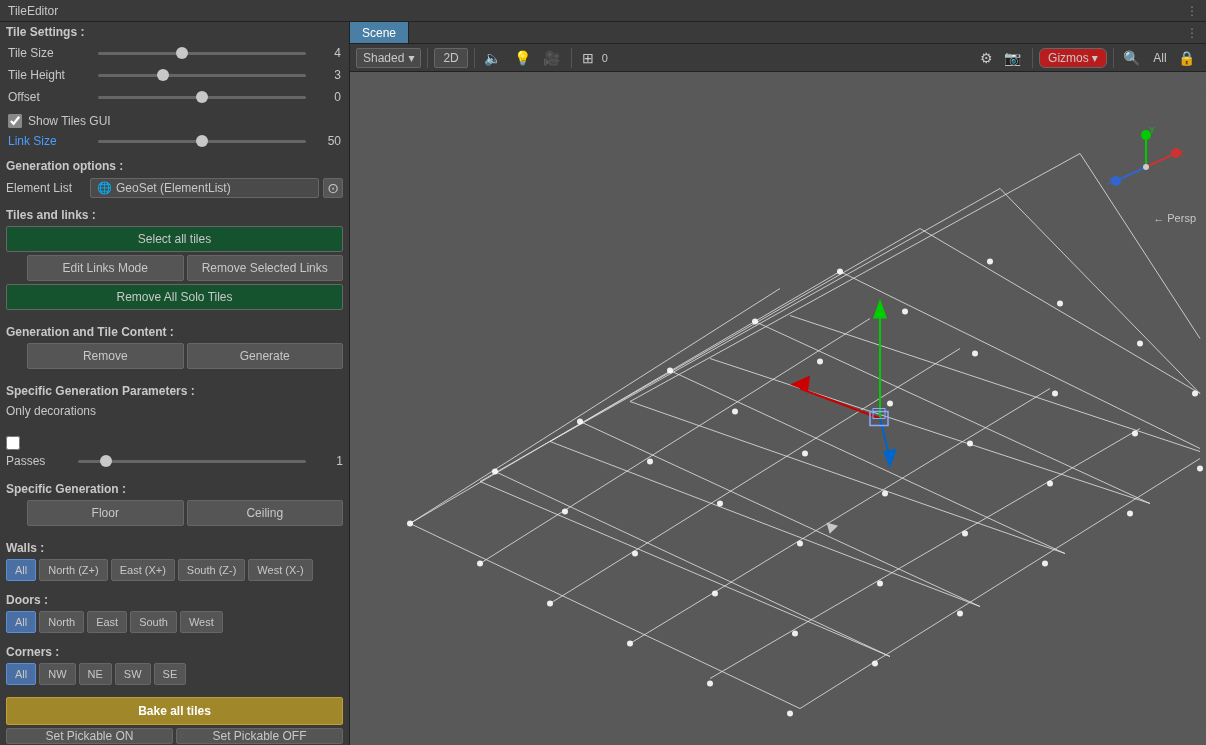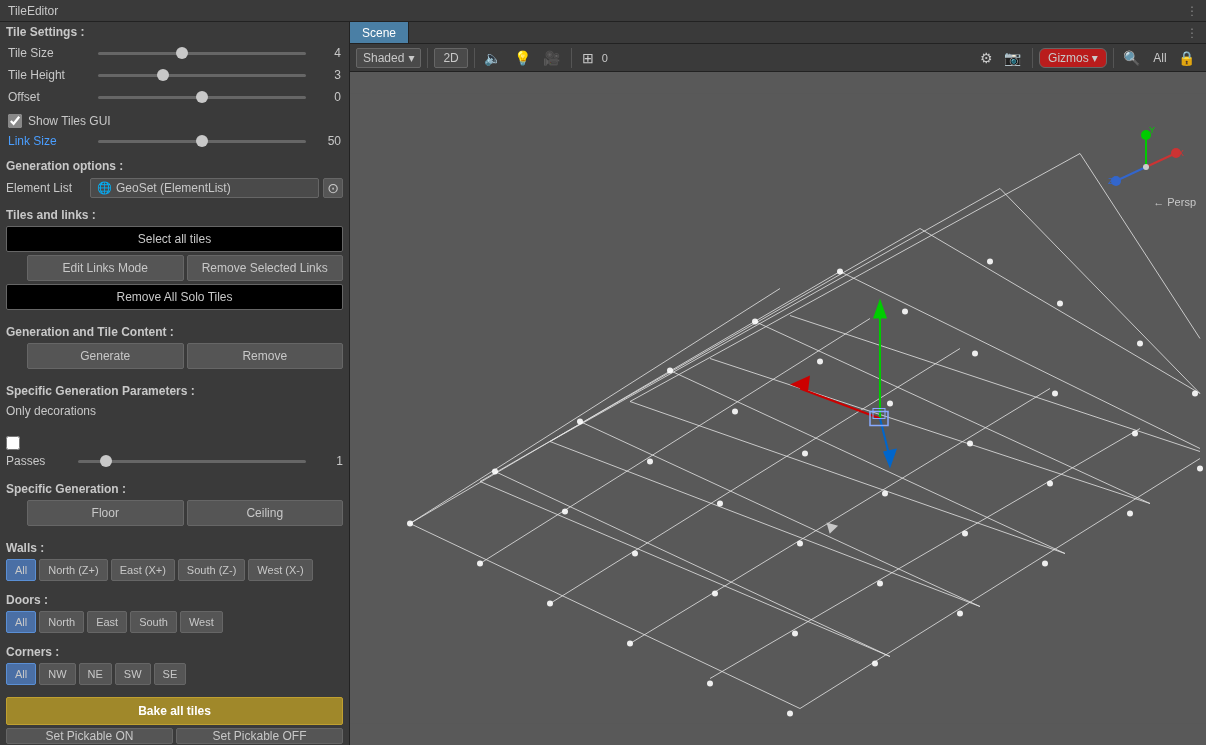--- a/index.html
+++ b/index.html
@@ -37,21 +37,21 @@
     .link-size-label { color: #4a9eff; font-size: 12px; width: 90px; }
 
     .element-list-row { display: flex; align-items: center; padding: 2px 6px; gap: 4px; min-height: 24px; }
     .element-list-label { color: #c8c8c8; font-size: 12px; width: 80px; }
     .element-list-value { flex: 1; background: #4a4a4a; border: 1px solid #666; padding: 2px 6px; color: #c8c8c8; font-size: 12px; display: flex; align-items: center; gap: 4px; border-radius: 2px; }
     .element-list-btn { width: 20px; height: 20px; background: #555; border: 1px solid #666; color: #c8c8c8; cursor: pointer; display: flex; align-items: center; justify-content: center; border-radius: 2px; font-size: 14px; }
 
     .tiles-links-section { padding: 4px 6px; }
     .tiles-links-header { color: #c8c8c8; font-size: 12px; font-weight: bold; margin-bottom: 4px; }
 
-    .full-btn { width: 100%; background: #000000; border: 1px solid #666; color: #c8c8c8; font-size: 12px; padding: 5px; cursor: pointer; border-radius: 2px; text-align: center; margin-bottom: 3px; }
+    .full-btn { width: 100%; background: #14532d; border: 1px solid #666; color: #c8c8c8; font-size: 12px; padding: 5px; cursor: pointer; border-radius: 2px; text-align: center; margin-bottom: 3px; }
 
     .two-btn-row { display: flex; gap: 3px; margin-bottom: 3px; padding-left: 21px; }
     .half-btn { flex: 1; background: #555; border: 1px solid #666; color: #c8c8c8; font-size: 12px; padding: 5px; cursor: pointer; border-radius: 2px; text-align: center; }
 
     .gen-section { padding: 4px 6px; }
     .gen-header { color: #c8c8c8; font-size: 12px; font-weight: bold; margin-bottom: 4px; }
 
     .specific-params { padding: 4px 6px; }
     .specific-params-header { color: #c8c8c8; font-size: 12px; font-weight: bold; margin-bottom: 4px; }
     .param-row { display: flex; align-items: flex-start; padding: 2px 0; gap: 18px; flex-direction: column; }
@@ -100,21 +100,21 @@
     
     .scene-viewport { flex: 1; background: #595959; position: relative; overflow: hidden; }
 
     
     .grid-container { position: absolute; top: 0; left: 0; width: 100%; height: 100%; }
 
     
     .orientation-widget { position: absolute; top: 55px; right: 20px; width: 80px; height: 80px; }
 
     
-    .persp-label { position: absolute; top: 124px; right: 10px; color: #c8c8c8; font-size: 11px; margin-left: 12px; }
+    .persp-label { position: absolute; top: 140px; right: 10px; color: #c8c8c8; font-size: 11px; margin-left: 12px; }
 
     
     .cursor-arrow { position: absolute; top: 452px; left: 475px; width: 0; height: 0; border-left: 6px solid transparent; border-right: 6px solid transparent; border-top: 10px solid #c8c8c8; transform: rotate(15deg); }
   </style>
 </head>
 <body>
 
 <div class="top-bar">
   <span class="top-bar-title">TileEditor</span>
   <span class="top-bar-dots">⋮</span>
@@ -193,22 +193,22 @@
         <button class="half-btn">Remove Selected Links</button>
       </div>
       <button class="full-btn">Remove All Solo Tiles</button>
     </div>
 
     <div class="divider"></div>
 
     <div class="gen-section">
       <div class="gen-header">Generation and Tile Content :</div>
       <div class="two-btn-row">
+        <button class="half-btn">Remove</button>
         <button class="half-btn">Generate</button>
-        <button class="half-btn">Remove</button>
       </div>
     </div>
 
     <div class="divider"></div>
 
     <div class="specific-params">
       <div class="specific-params-header">Specific Generation Parameters :</div>
       <div class="param-row">
         <span class="param-label">Only decorations</span>
         <input type="checkbox" class="param-checkbox" style="">

